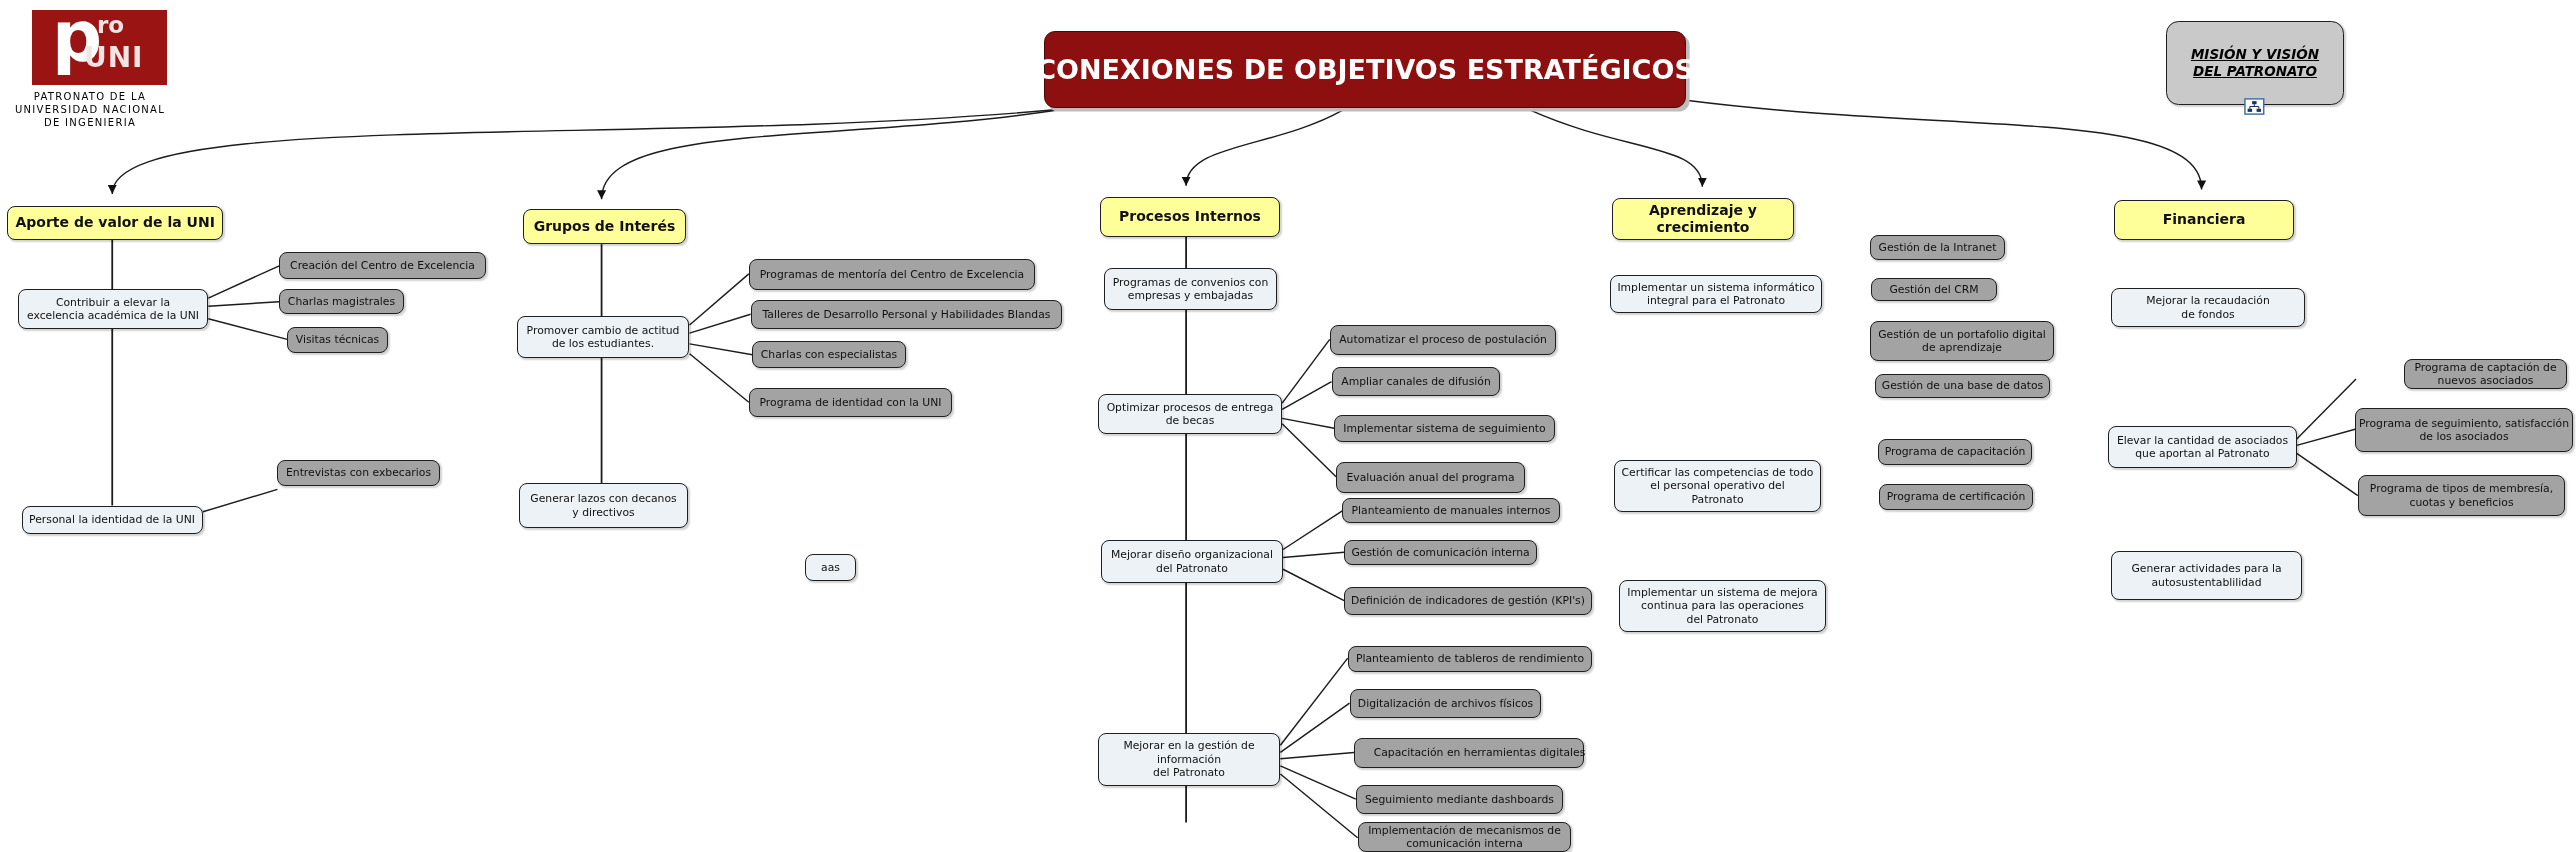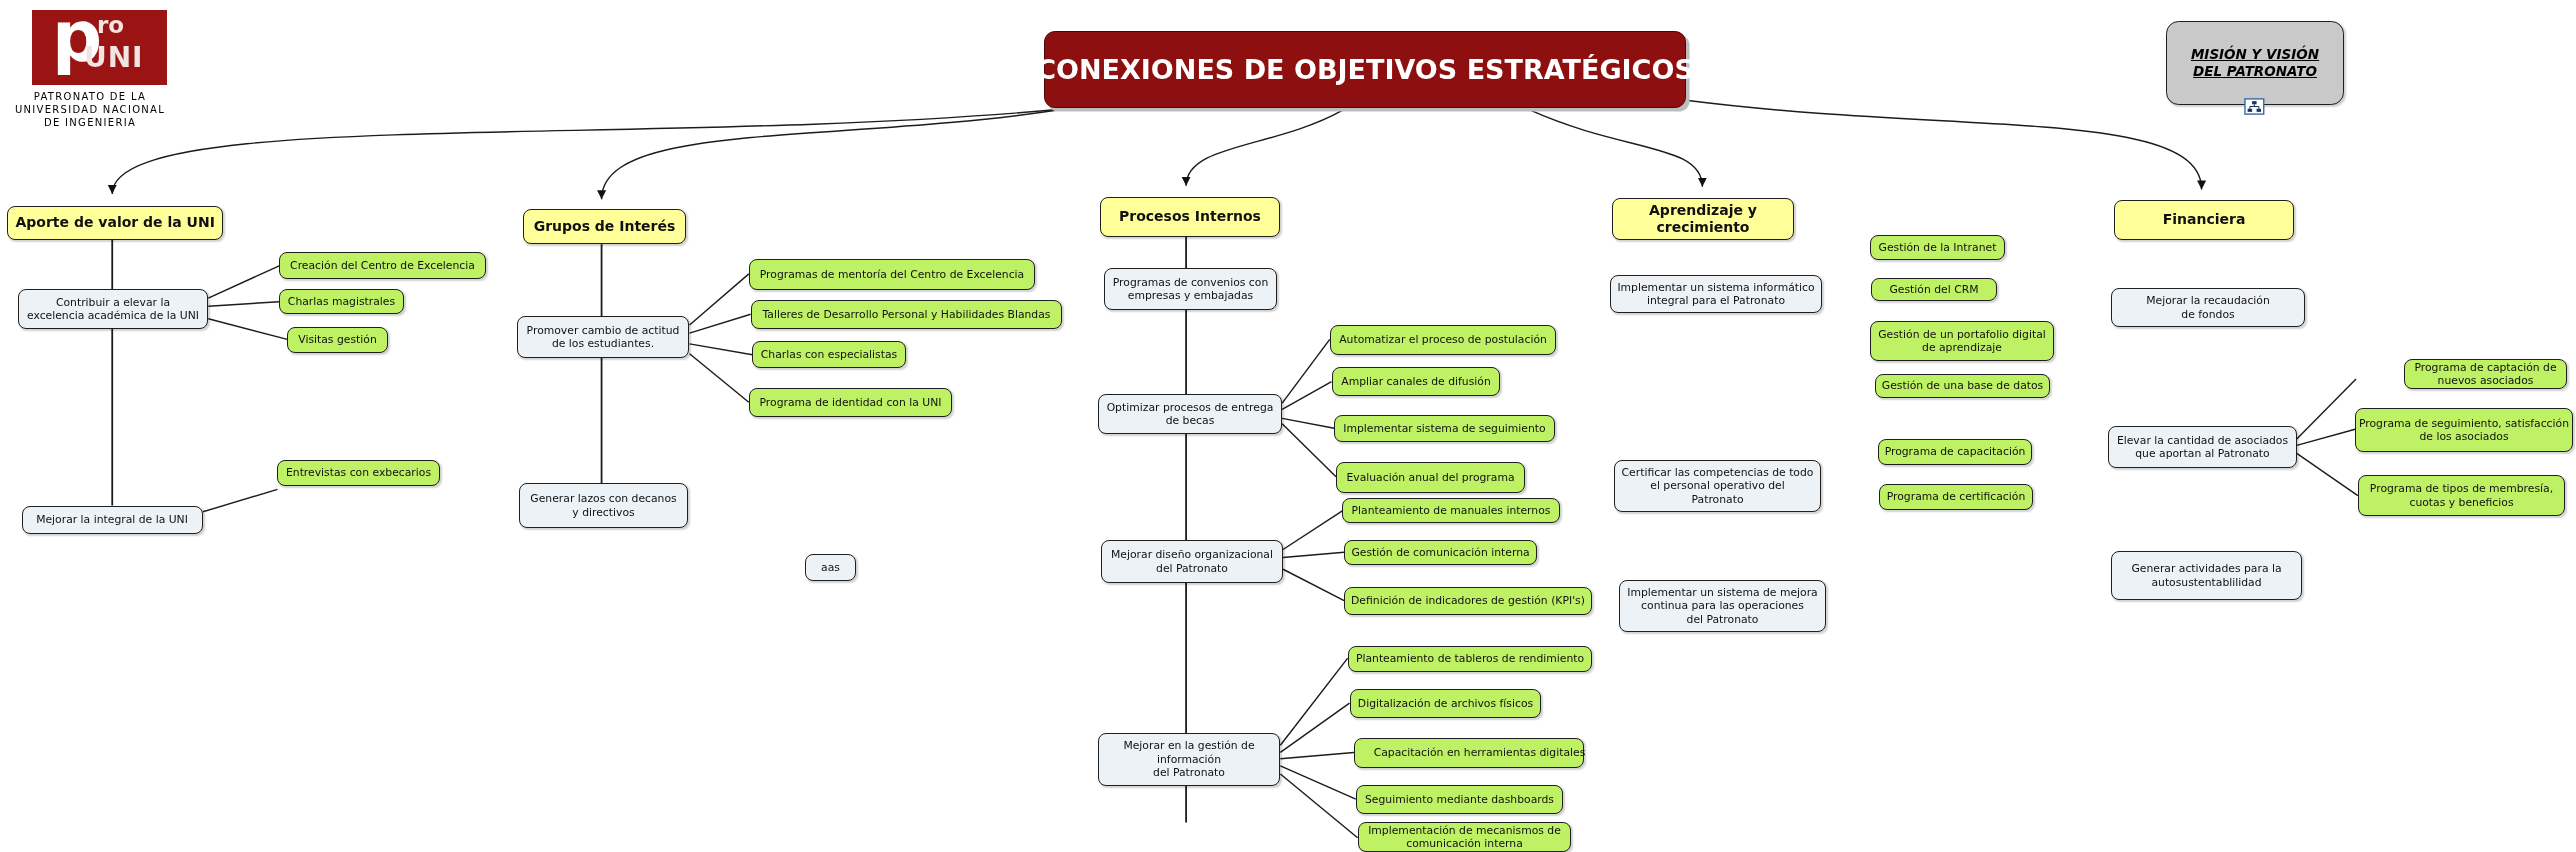--- a/index.html
+++ b/index.html
@@ -12,21 +12,21 @@
     position:absolute;z-index:2;box-sizing:border-box;
     display:flex;align-items:center;justify-content:center;
     text-align:center;white-space:pre;line-height:1.25;
     border:1.3px solid #1f1f1f;border-radius:8px;
     font-size:10.8px;color:#111;
     box-shadow:1.8px 1.8px 1.8px rgba(0,0,0,0.18);
     background:#ffffff;
   }
   .hdr{background:#ffff99;font-weight:bold;font-size:14px;}
   .obj{background:#ecf2f6;}
-  .act{background:#bef264;}
+  .act{background:#a3a3a3;}
 
   
   .n-title{
     left:1044px;top:31px;width:642px;height:77px;
     background:#8e0f0f;color:#ffffff;font-weight:bold;font-size:27px;
     border:1.8px solid #4a0707;border-radius:10.8px;
     box-shadow:3.6px 3.6px 0 #bdbdbd;
   }
   
   .n-mision{
@@ -175,24 +175,24 @@
 
 <div class="node hdr n-h-aporte">Aporte de valor de la UNI</div>
 <div class="node hdr n-h-grupos">Grupos de Interés</div>
 <div class="node hdr n-h-procesos">Procesos Internos</div>
 <div class="node hdr n-h-aprendizaje">Aprendizaje y
 crecimiento</div>
 <div class="node hdr n-h-financiera">Financiera</div>
 
 <div class="node obj n-contribuir">Contribuir a elevar la
 excelencia académica de la UNI</div>
-<div class="node obj n-mejorar-identidad">Mejorar la integral de la UNI</div>
+<div class="node obj n-mejorar-identidad">Personal la identidad de la UNI</div>
 <div class="node act n-creacion">Creación del Centro de Excelencia</div>
 <div class="node act n-charlas-mag">Charlas magistrales</div>
-<div class="node act n-visitas">Visitas gestión</div>
+<div class="node act n-visitas">Visitas técnicas</div>
 <div class="node act n-entrevistas">Entrevistas con exbecarios</div>
 
 <div class="node obj n-promover">Promover cambio de actitud
 de los estudiantes.</div>
 <div class="node obj n-generar-lazos">Generar lazos con decanos
 y directivos</div>
 <div class="node obj n-aas">aas</div>
 <div class="node act n-mentoria">Programas de mentoría del Centro de Excelencia</div>
 <div class="node act n-talleres">Talleres de Desarrollo Personal y Habilidades Blandas</div>
 <div class="node act n-charlas-esp">Charlas con especialistas</div>

